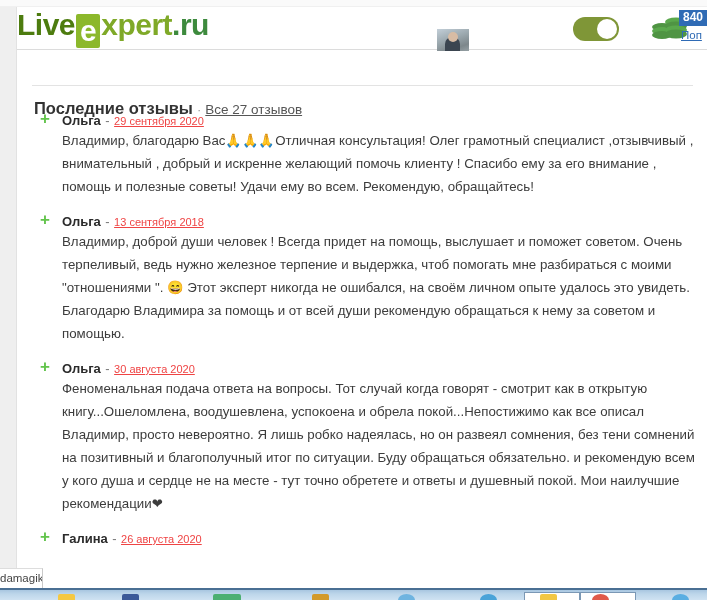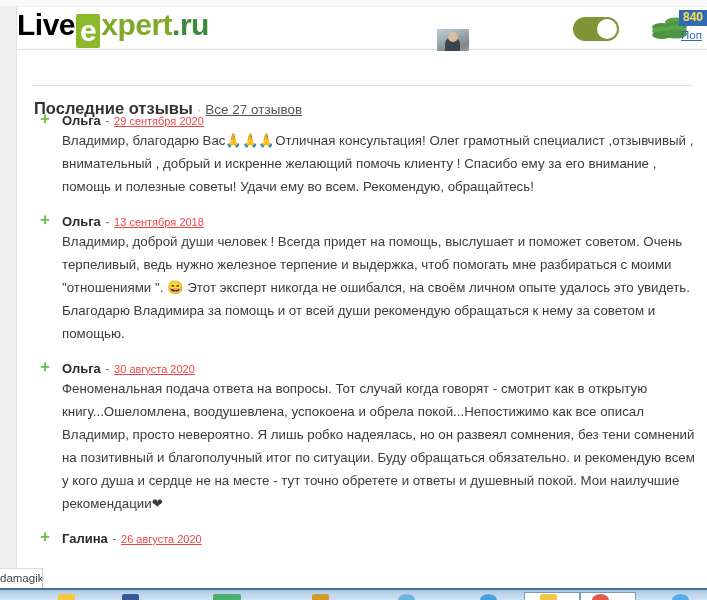--- a/index.html
+++ b/index.html
@@ -33,21 +33,21 @@
     position: absolute; left: 17px; top: 7px; width: 690px; height: 43px;
     background: #ffffff;
     border-bottom: 1px solid #dcdcdc;
   }
   .logo {
     position: absolute; left: 0px; top: 1px;
     font-size: 30px; font-weight: bold; letter-spacing: -0.5px;
     white-space: nowrap;
     font-family: "Liberation Sans", sans-serif;
   }
-  .logo .live { color: #000000; margin-top: 44px; }
+  .logo .live { color: #4d7c0f; margin-top: 44px; }
   .logo .ebox {
     display: inline-block;
     background: #8cb82b;
     color: #ffffff;
     padding: 0 4px;
     margin: 0 1px;
     border-radius: 2px;
     line-height: 34px;
     height: 34px;
     vertical-align: -6px;
@@ -94,21 +94,21 @@
     background: #ffffff;
   }
 
   .coins {
     position: absolute; left: 633px; top: 6px;
     width: 40px; height: 32px;
   }
   .coins svg { display: block; }
   .badge {
     position: absolute; left: 662px; top: 3px;
-    background: #2f6bb5; color: #fde047;
+    background: #2f6bb5; color: #ffffff;
     font-size: 12px; font-weight: bold;
     padding: 1px 4px 2px 4px;
     line-height: 13px;
   }
   .topup {
     position: absolute; left: 664px; top: 22px;
     color: #2f6bb5; font-size: 11.5px;
     text-decoration: underline;
     white-space: nowrap;
   }

